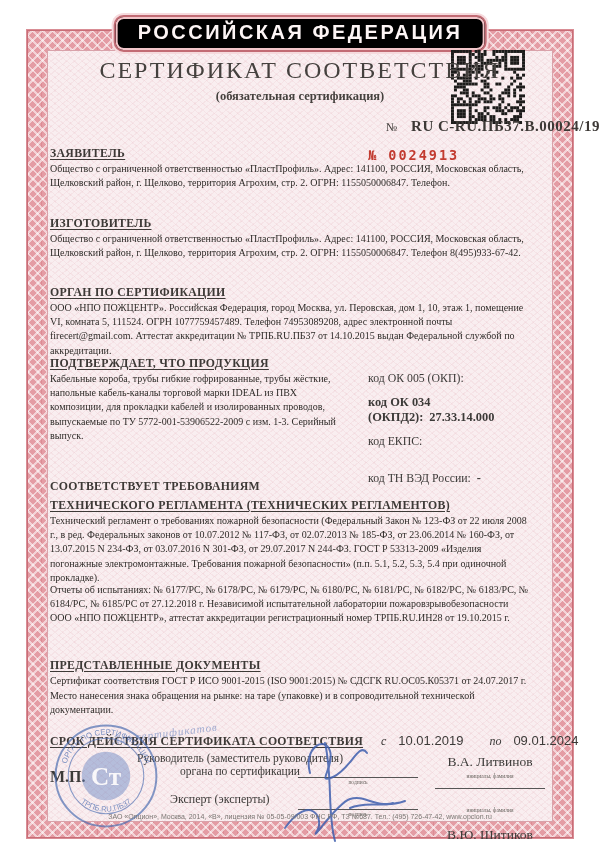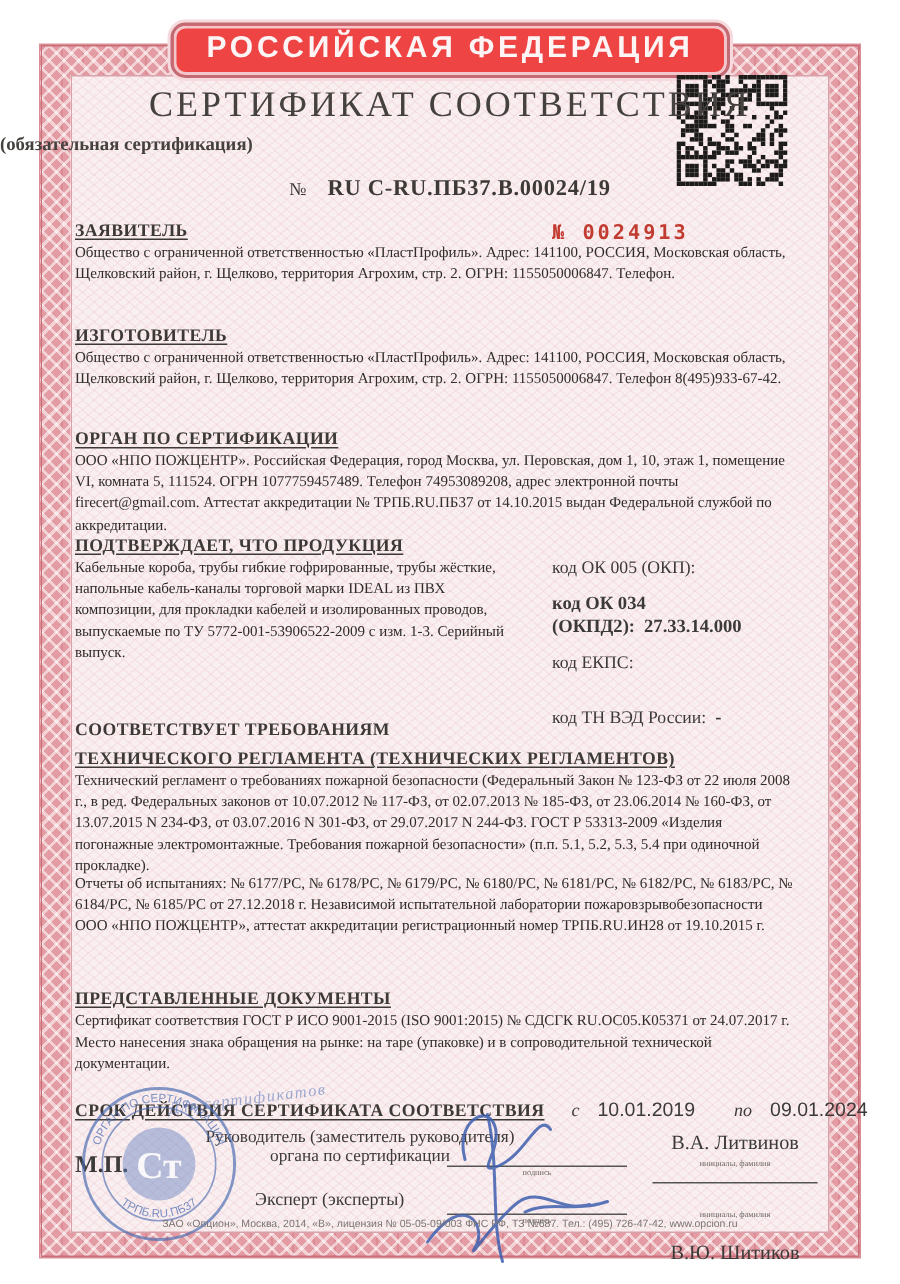--- a/index.html
+++ b/index.html
@@ -14,30 +14,30 @@
       #e49ca4;
     box-shadow: inset 0 0 0 1px #c96d77, 0 0 0 1px #d98d95;}
   
   .paper{position:absolute;left:47px;top:50px;right:47px;bottom:34px;
     background:
       repeating-linear-gradient(40deg, rgba(226,170,180,.16) 0 1px, rgba(226,170,180,0) 1px 5px),
       repeating-linear-gradient(-40deg, rgba(226,170,180,.16) 0 1px, rgba(226,170,180,0) 1px 5px),
       #f9eef0;
     box-shadow: inset 0 0 0 1px #d9a2aa;}
   .banner{position:absolute;top:15px;left:50%;transform:translateX(-50%);
-    background:#ef4444;border:2px solid #c26b74;border-radius:10px;
+    background:#000000;border:2px solid #c26b74;border-radius:10px;
     box-shadow:inset 0 0 0 2px #f2c6ca, 0 0 0 2px #f6dadd;
     padding:4px 22px 6px 22px;white-space:nowrap;}
   .banner span{color:#fdf5f5;font-family:"Liberation Sans","DejaVu Sans",sans-serif;
     font-weight:bold;font-size:20px;letter-spacing:2.5px;}
   .title{position:absolute;top:57px;left:0;right:0;text-align:center;
     font-size:24px;letter-spacing:2px;color:#45413e;}
-  .subtitle{position:absolute;top:89px;left:0;right:0;
+  .subtitle{position:absolute;top:89px;left:0;right:0;text-align:center;
     font-size:12.5px;font-weight:bold;color:#45413e;}
-  .numline{position:absolute;top:117px;left:0;right:0;text-align:center;color:#3d3936;}
+  .numline{position:absolute;top:117px;left:0;right:0;text-align:right;color:#3d3936;}
   .numline .nosign{font-size:12px;margin-right:14px;}
   .numline .cnum{font-size:15px;font-weight:bold;letter-spacing:.5px;}
   .serial{position:absolute;top:147px;left:368px;color:#c23b30;
     font-family:"DejaVu Sans Mono","Liberation Mono",monospace;
     font-size:13.5px;font-weight:bold;letter-spacing:2px;}
   .qr{position:absolute;left:451px;top:50px;width:74px;height:74px;}
   .sec{position:absolute;left:50px;width:482px;}
   .h{font-size:11.8px;font-weight:bold;letter-spacing:.3px;text-decoration:underline;
      text-underline-offset:2px;color:#3d3936;}
   .h.nou{text-decoration:none;}

